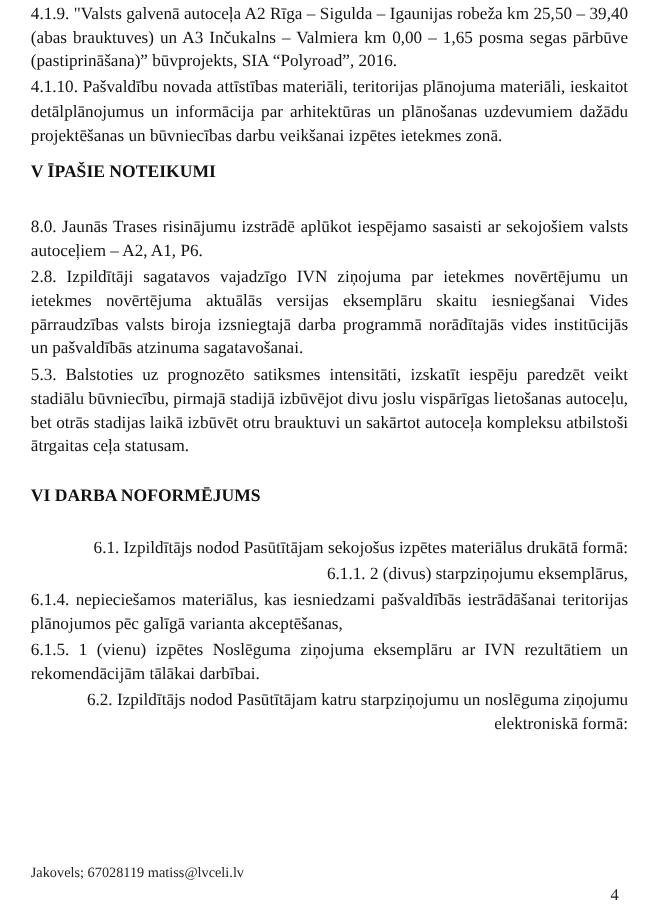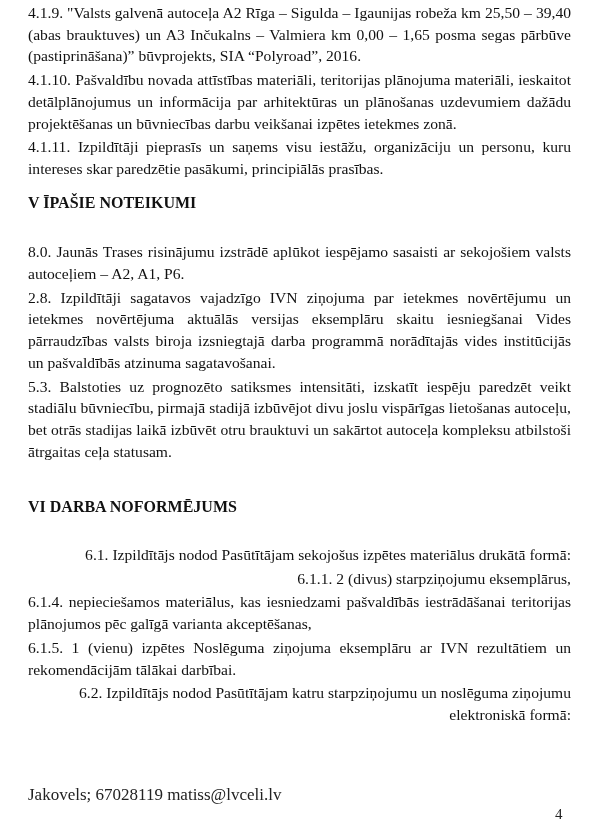--- a/index.html
+++ b/index.html
@@ -2,31 +2,30 @@
 <html><head>
 <meta charset="utf-8">
 <style>
   html, body { margin: 0; padding: 0; background: #ffffff; }
   body { width: 600px; height: 836px; position: relative; overflow: hidden; color: #111; }
   .page { position: absolute; left: 28px; top: 2px; width: 543px; font-family: "Liberation Serif", serif; font-size: 15.6px; line-height: 21.7px; }
   .p { margin: 0 0 2px 0; text-align: justify; }
   .p.nojust { text-align: right; }
   .h { font-weight: bold; margin: 0; font-size: 16px; }
   .h1 { margin-top: 12px; margin-bottom: 28px; }
-  .h2 { margin-top: 34px; margin-bottom: 26px; }
-  .footer { position: absolute; left: 28px; top: 785px; font-family: "Liberation Serif", serif; font-size: 17px; color: #222; }
+  .h2 { margin-top: 23px; margin-bottom: 26px; }
+  .footer { position: absolute; left: 28px; top: 785px; font-family: "Liberation Serif", serif; font-size: 13px; color: #222; }
   .pagenum { position: absolute; left: 555px; top: 806px; font-family: "Liberation Serif", serif; font-size: 15px; color: #222; }
 </style>
 </head>
 <body>
 
 <div class="page">
   <p class="p">4.1.9. "Valsts galvenā autoceļa A2 Rīga – Sigulda – Igaunijas robeža km 25,50 – 39,40 (abas brauktuves) un A3 Inčukalns – Valmiera km 0,00 – 1,65 posma segas pārbūve (pastiprināšana)” būvprojekts, SIA “Polyroad”, 2016.</p>
   <p class="p">4.1.10. Pašvaldību novada attīstības materiāli, teritorijas plānojuma materiāli, ieskaitot detālplānojumus un informācija par arhitektūras un plānošanas uzdevumiem dažādu projektēšanas un būvniecības darbu veikšanai izpētes ietekmes zonā.</p>
-  <p class="p">4.1.11. Izpildītāji pieprasīs un saņems visu iestāžu, organizāciju un personu, kuru intereses skar paredzētie pasākumi, principiālās prasības.</p>
 
   <h2 class="h h1">V ĪPAŠIE NOTEIKUMI</h2>
 
   <p class="p">8.0. Jaunās Trases risinājumu izstrādē aplūkot iespējamo sasaisti ar sekojošiem valsts autoceļiem – A2, A1, P6.</p>
   <p class="p">2.8. Izpildītāji sagatavos vajadzīgo IVN ziņojuma par ietekmes novērtējumu un ietekmes novērtējuma aktuālās versijas eksemplāru skaitu iesniegšanai Vides pārraudzības valsts biroja izsniegtajā darba programmā norādītajās vides institūcijās un pašvaldībās atzinuma sagatavošanai.</p>
   <p class="p">5.3. Balstoties uz prognozēto satiksmes intensitāti, izskatīt iespēju paredzēt veikt stadiālu būvniecību, pirmajā stadijā izbūvējot divu joslu vispārīgas lietošanas autoceļu, bet otrās stadijas laikā izbūvēt otru brauktuvi un  sakārtot autoceļa kompleksu atbilstoši ātrgaitas ceļa statusam.</p>
 
   <h2 class="h h2">VI DARBA NOFORMĒJUMS</h2>
 
   <p class="p nojust">6.1. Izpildītājs nodod Pasūtītājam sekojošus izpētes materiālus drukātā formā:</p>

